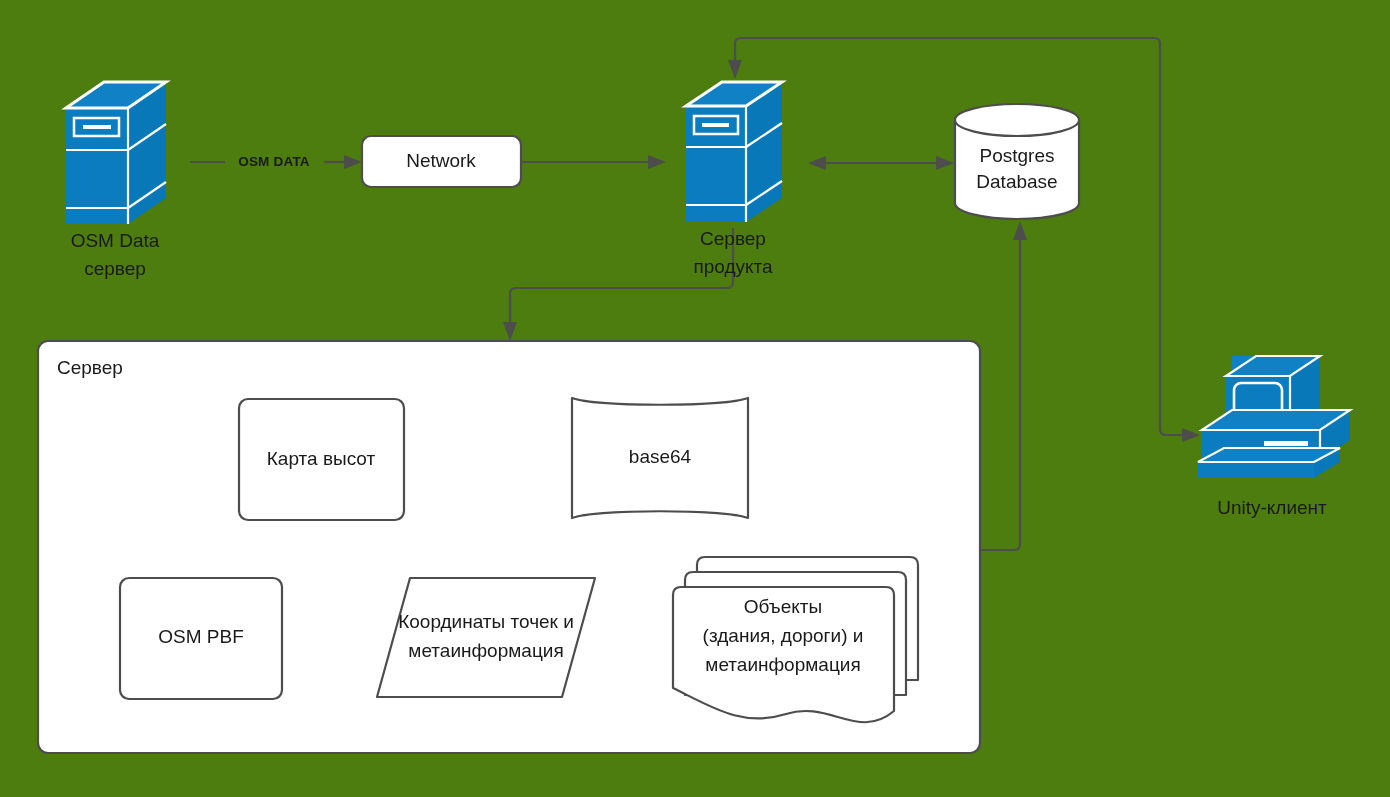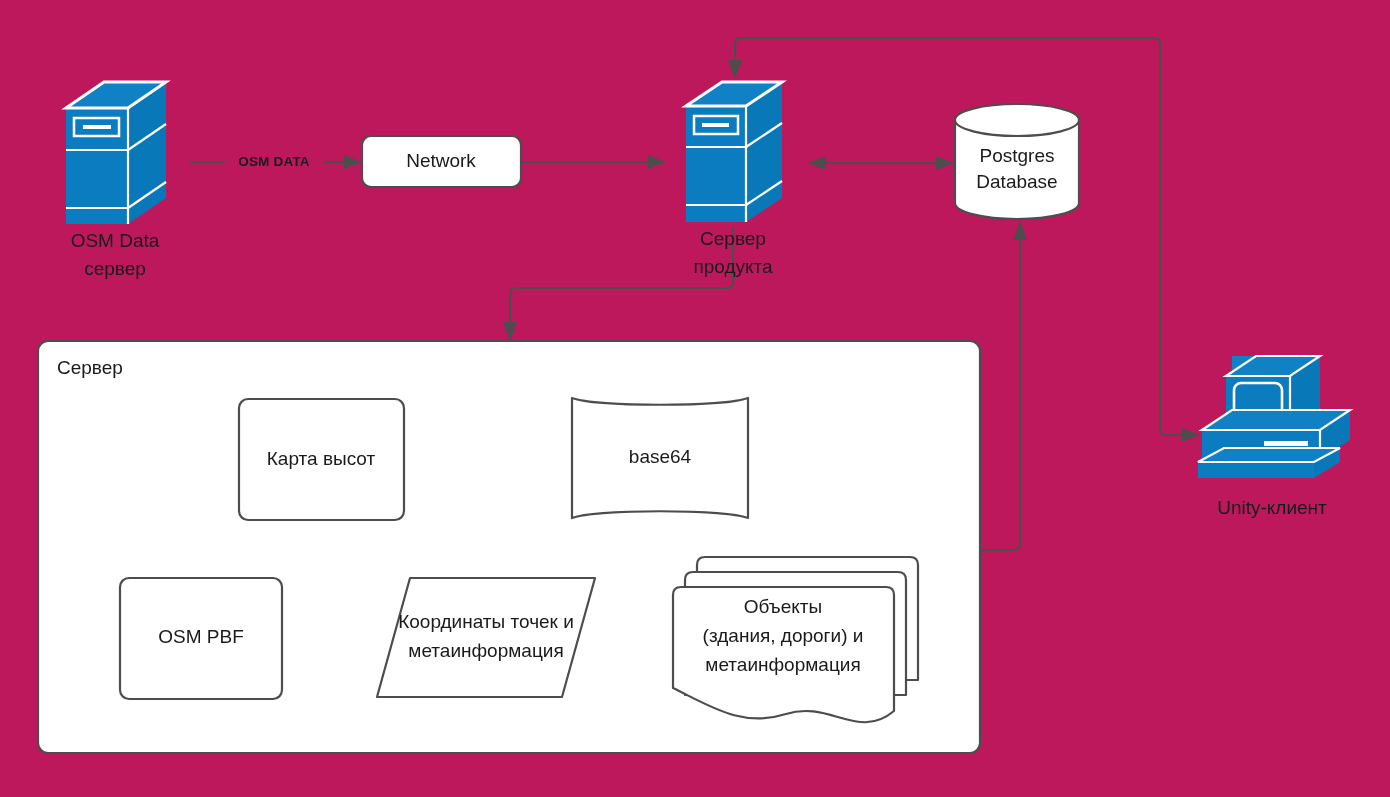--- a/index.html
+++ b/index.html
@@ -8,21 +8,21 @@
     padding: 0;
     background: #ffffff;
   }
   body {
     font-family: "Liberation Sans", sans-serif;
   }
   #diagram-root {
     position: relative;
     width: 1390px;
     height: 797px;
-    background: #be185d;
+    background: #4d7c0f;
     overflow: hidden;
   }
   svg.canvas {
     position: absolute;
     left: 0;
     top: 0;
     width: 1390px;
     height: 797px;
   }
   .shape-stroke {

